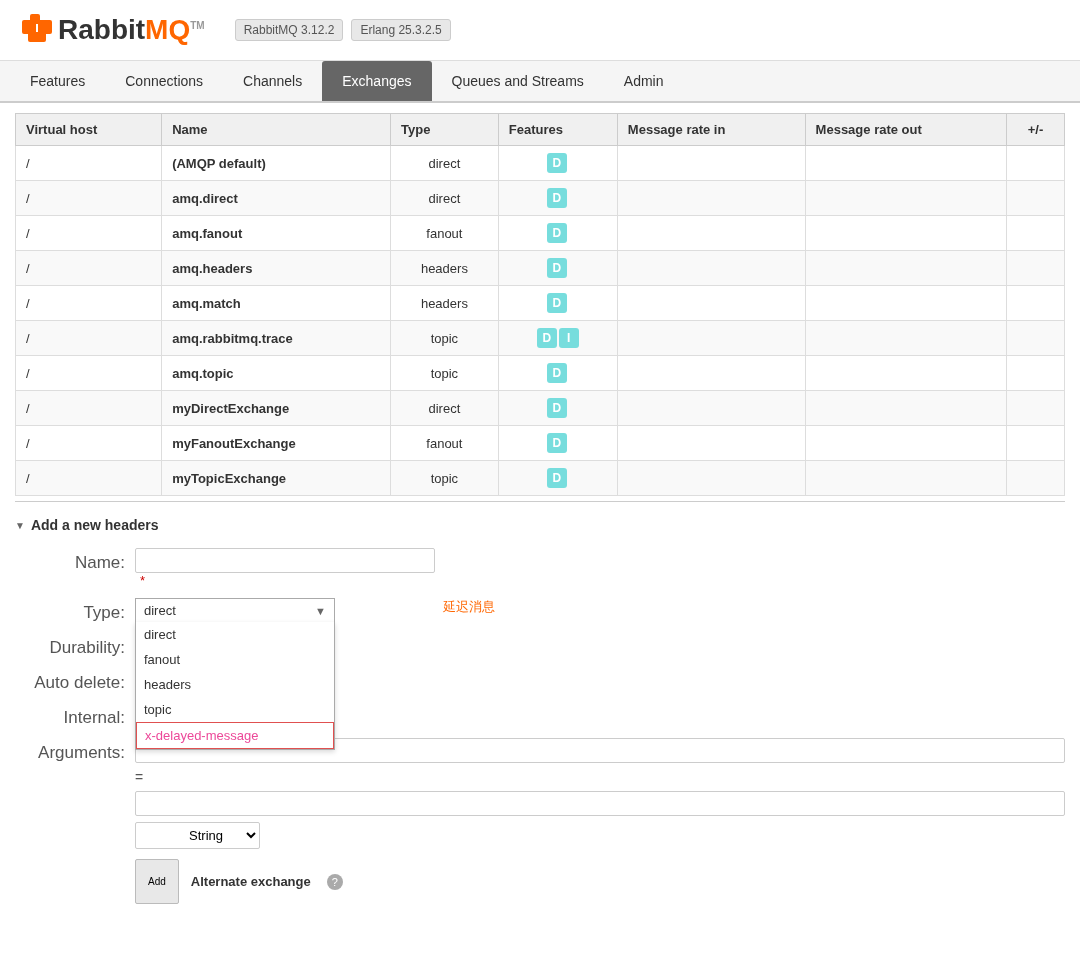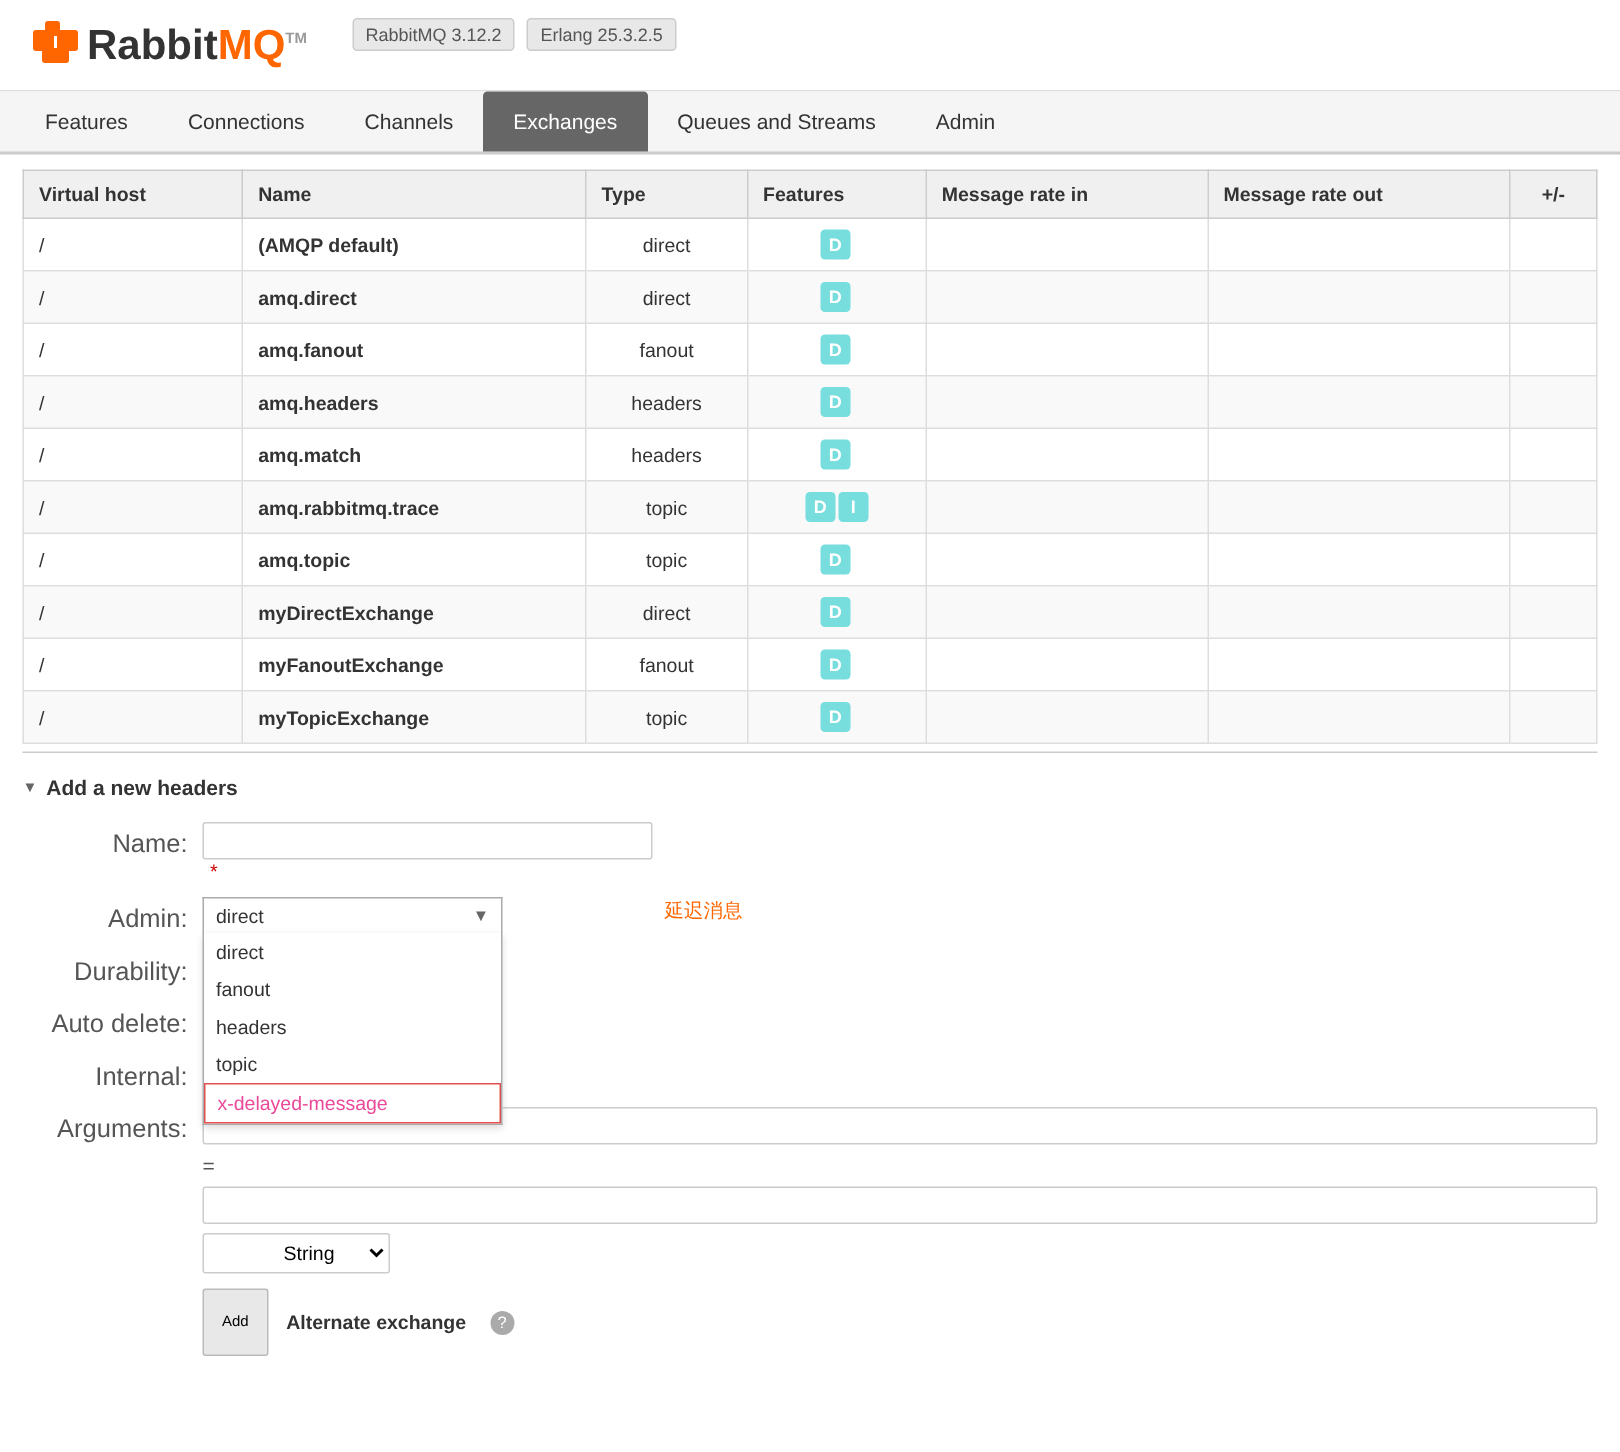--- a/index.html
+++ b/index.html
@@ -1,21 +1,21 @@
 <!DOCTYPE html>
 <html><head>
   <meta charset="utf-8">
   <style>
     * { box-sizing: border-box; margin: 0; padding: 0; }
     body { font-family: Arial, sans-serif; font-size: 13px; background: #fff; color: #333; }
 
     
     .header {
       display: flex;
-      align-items: flex-start;
+      align-items: center;
       padding: 12px 20px;
       border-bottom: 1px solid #ddd;
       background: #fff;
     }
     .logo {
       display: flex;
       align-items: center;
       margin-right: 30px;
     }
     .logo-icon {
@@ -406,21 +406,21 @@
 
     <div class="form-row">
       <div class="form-label">Name:</div>
       <div class="form-control">
         <input type="text" style="">
         <span class="required-star">*</span>
       </div>
     </div>
 
     <div class="form-row">
-      <div class="form-label">Admin:</div>
+      <div class="form-label">Type:</div>
       <div class="form-control">
         <div class="dropdown-container">
           <div style="display:flex;align-items:center;border:1px solid #aaa;border-bottom:none;padding:4px 25px 4px 8px;background:#fff;position:relative;cursor:pointer;">
             <span>direct</span>
             <span style="position:absolute;right:8px;top:50%;transform:translateY(-50%);font-size:11px;color:#666;">▼</span>
           </div>
           <div class="dropdown-open-list">
             <div class="dropdown-open-item">direct</div>
             <div class="dropdown-open-item">fanout</div>
             <div class="dropdown-open-item">headers</div>

